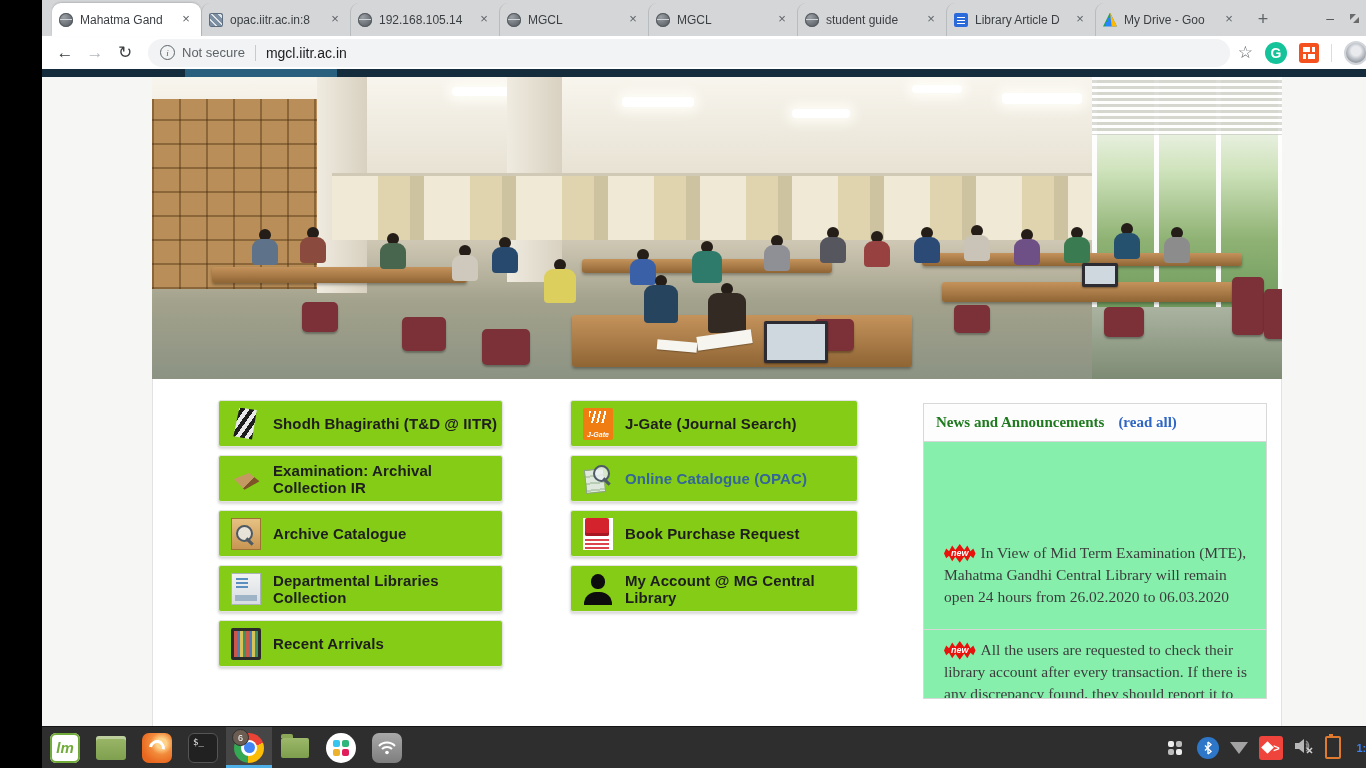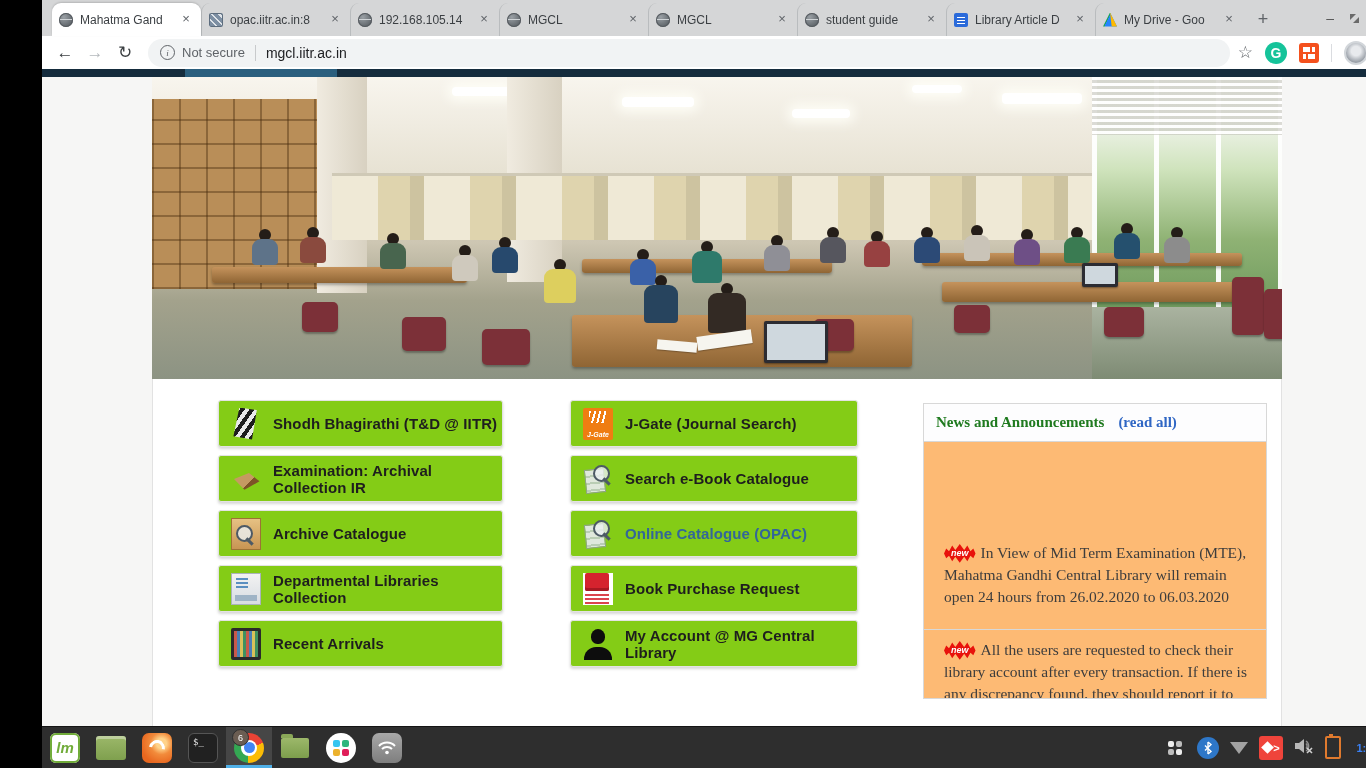--- a/index.html
+++ b/index.html
@@ -140,21 +140,21 @@
   .ic-bookreq::before{content:"";position:absolute;left:2px;top:0;width:24px;height:18px;background:#d5232e;border-radius:2px;
             box-shadow:inset 0 -3px 0 #a81822;}
   .ic-bookreq::after{content:"";position:absolute;left:2px;bottom:0;width:24px;height:11px;
             background:repeating-linear-gradient(rgba(213,35,46,.85) 0 2px,#fff 2px 4px);}
   .ic-paper{background:#eef4f8;border:1.5px solid #3e7ca6;box-sizing:border-box;border-radius:2px;width:22px;left:4px;}
   .ic-paper::before{content:"";position:absolute;left:3px;top:5px;right:3px;height:18px;
             background:repeating-linear-gradient(#4a88b5 0 2px,transparent 2px 5px);}
   .ic-paper::after{content:"";position:absolute;right:-4px;top:8px;width:4px;height:18px;background:#3f88c5;
             transform:rotate(35deg);border-radius:1px;}
   
-  .news{position:absolute;left:770px;top:24px;width:344px;height:296px;background:#fdba74;
+  .news{position:absolute;left:770px;top:24px;width:344px;height:296px;background:#86efac;
         border:1px solid #d8d8d8;box-sizing:border-box;overflow:hidden;font-family:"Liberation Serif",serif;}
   .news-head{height:37px;display:flex;align-items:center;padding:0 12px;border-bottom:1px solid #d8d8d8;background:#fdfdfe;}
   .news-title{color:#1f7a1f;font-weight:bold;font-size:15px;}
   .news-readall{color:#2f66c4;font-weight:bold;font-size:15px;margin-left:14px;cursor:pointer;}
   .news-item{padding:9px 18px 10px 20px;font-size:15.5px;color:#3d3d3d;line-height:1.42;box-sizing:border-box;}
   .news-item.first{height:188px;padding-top:100px;border-bottom:1px solid #d8d8d8;}
   .badge-new{display:inline-block;background:#e8120c;color:#fff;font-size:9px;font-weight:bold;
         font-style:italic;font-family:"Liberation Sans",sans-serif;padding:3px 7px;margin-right:5px;vertical-align:2px;
         clip-path:polygon(0% 50%,7% 24%,16% 38%,26% 8%,36% 32%,50% 0%,64% 32%,74% 8%,84% 38%,93% 24%,100% 50%,93% 76%,84% 62%,74% 92%,64% 68%,50% 100%,36% 68%,26% 92%,16% 62%,7% 76%);}
   
@@ -363,27 +363,20 @@
           <span class="ic ic-jgate">
               <span class="jg">J-Gate</span>
             </span>
           <span class="lbl">J-Gate (Journal Search)</span>
         </div>
         <div class="qbtn">
           <span class="ic">
               <span class="ic-books" style="position:absolute;"></span>
               <span class="mag" style="left:10px;top:2px;"></span>
             </span>
-          <span class="lbl">Search e-Book Catalogue</span>
-        </div>
-        <div class="qbtn">
-          <span class="ic">
-              <span class="ic-books" style="position:absolute;"></span>
-              <span class="mag" style="left:10px;top:2px;"></span>
-            </span>
           <span class="lbl hl">Online Catalogue (OPAC)</span>
         </div>
         <div class="qbtn">
           <span class="ic ic-bookreq"></span>
           <span class="lbl">Book Purchase Request</span>
         </div>
         <div class="qbtn">
           <span class="ic ic-account"></span>
           <span class="lbl">My Account @ MG Central Library</span>
         </div>

